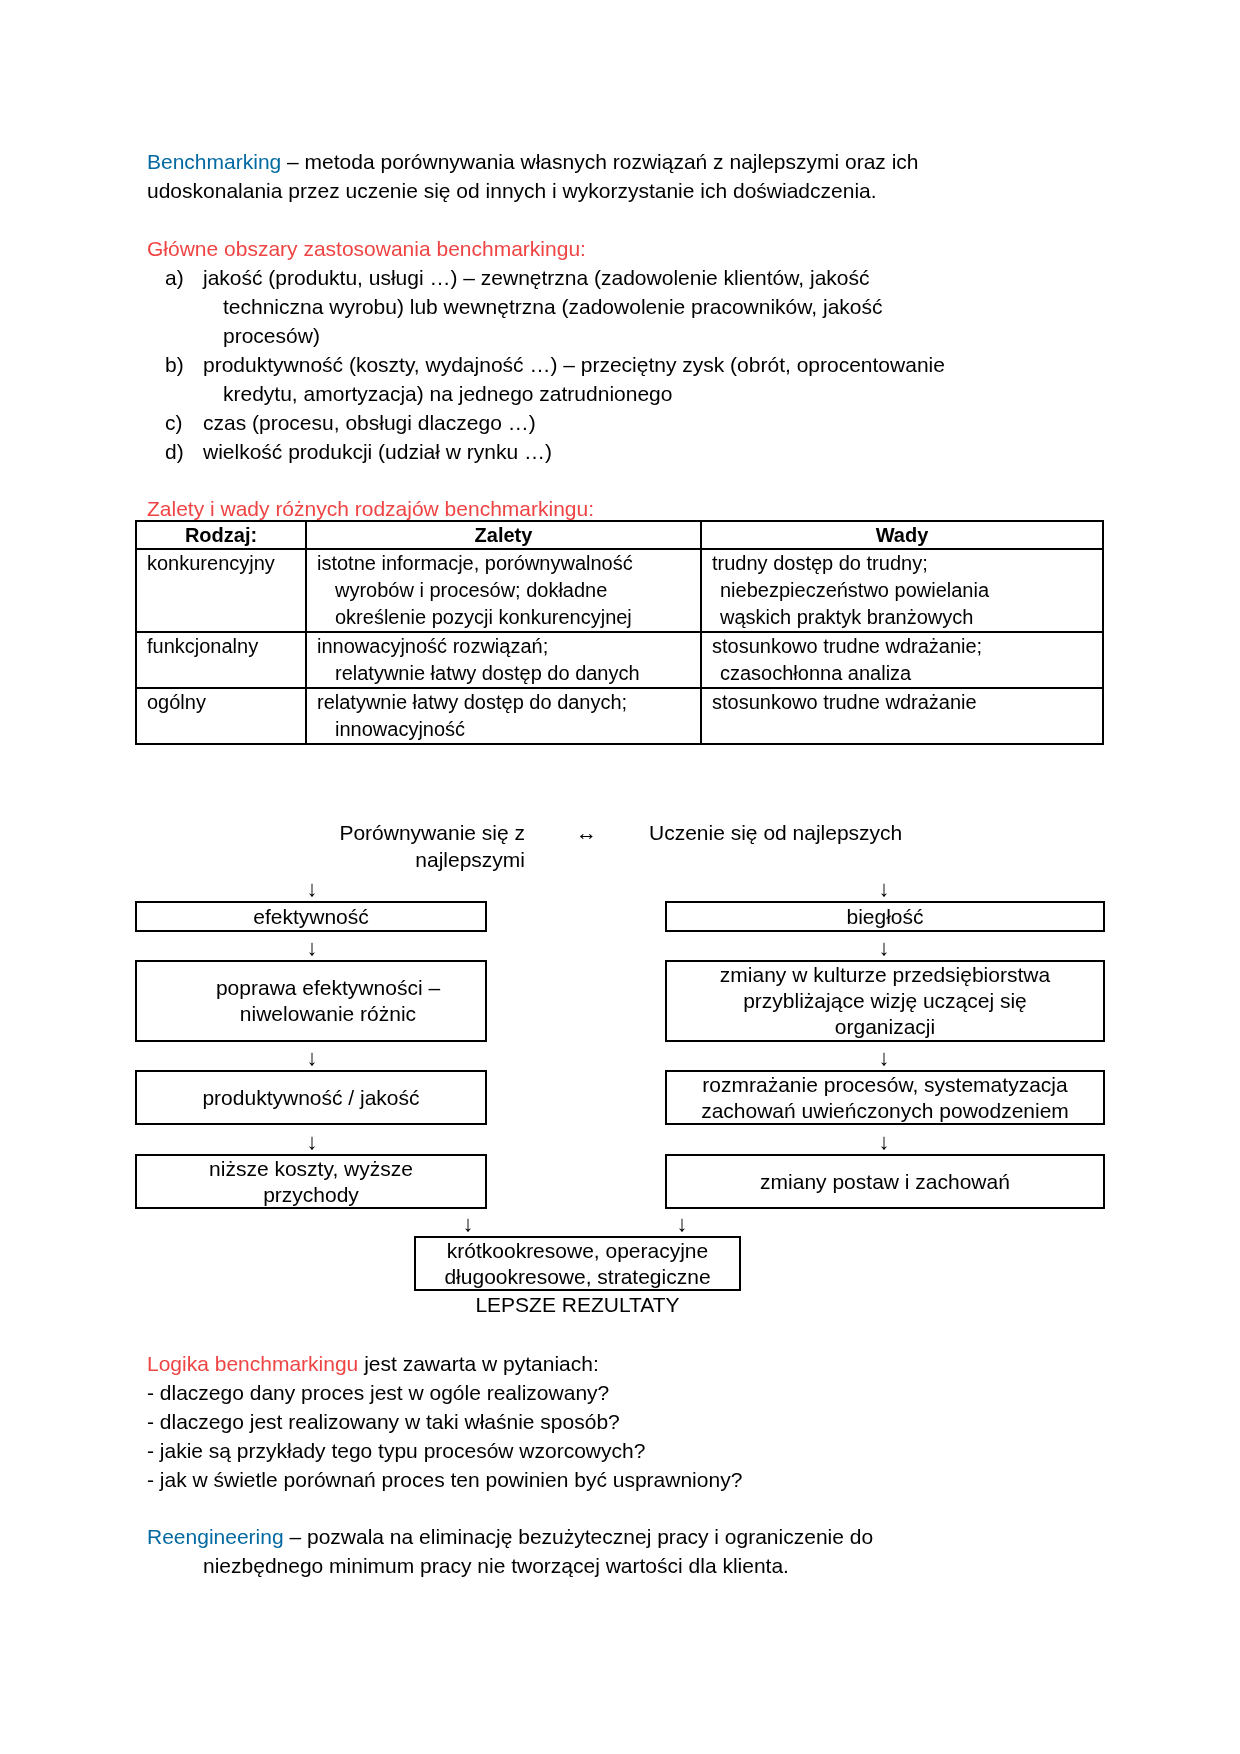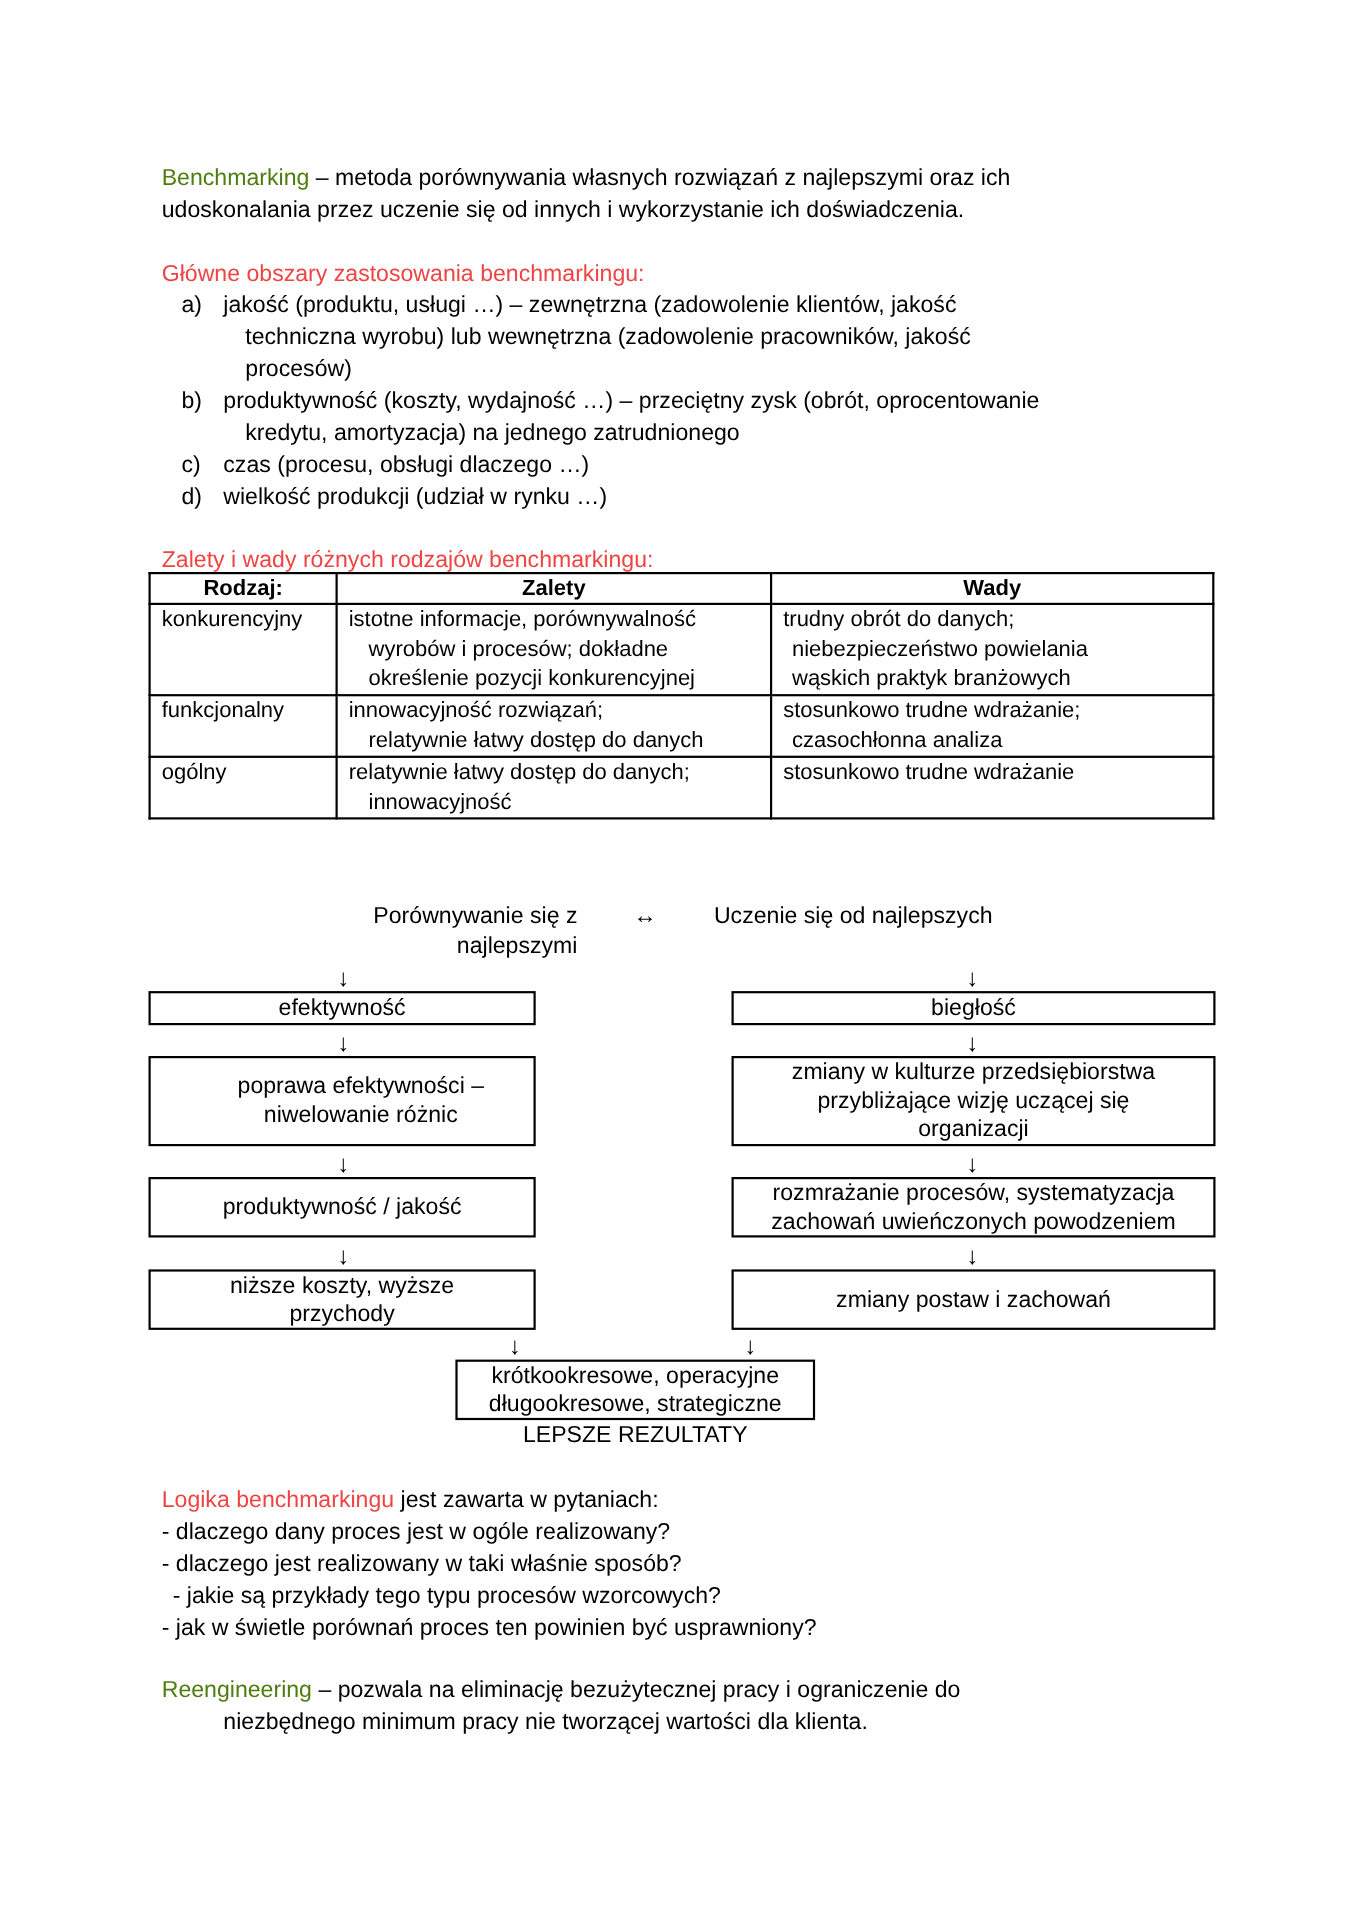--- a/index.html
+++ b/index.html
@@ -1,19 +1,19 @@
 <!DOCTYPE html>
 <html><head>
 <meta charset="utf-8">
 <style>
   html, body { margin: 0; padding: 0; background: #ffffff; }
   body { width: 1240px; height: 1754px; position: relative; overflow: hidden;
          font-family: "Liberation Sans", sans-serif; font-size: 21px; color: #000; }
   .line { position: absolute; white-space: nowrap; line-height: 29px; }
-  .green { color: #4d7c0f; }
+  .green { color: #0369a1; }
   .blue { color: #ef4444; }
   
   #tbl { position: absolute; left: 135px; top: 520px; width: 969px; border-collapse: collapse; font-size: 20px; }
   #tbl td, #tbl th { border: 2px solid #000; vertical-align: top; padding: 0 10px; line-height: 27px; }
   #tbl th { font-weight: bold; text-align: center; line-height: 26px; }
   #tbl td .cont { padding-left: 18px; display: block; }
   #tbl td.wady .cont { padding-left: 8px; }
   
   .box { position: absolute; border: 2px solid #000; box-sizing: border-box; display: flex;
          align-items: center; justify-content: center; text-align: center; line-height: 26px; font-size: 21px; }
@@ -56,21 +56,21 @@
     <tr>
       <th>Rodzaj:</th>
       <th>Zalety</th>
       <th>Wady</th>
     </tr>
   </thead>
   <tbody>
     <tr>
       <td>konkurencyjny</td>
       <td><span>istotne informacje, porównywalność</span><span class="cont">wyrobów i procesów; dokładne</span><span class="cont">określenie pozycji konkurencyjnej</span></td>
-      <td class="wady"><span>trudny obrót do danych;</span><span class="cont">niebezpieczeństwo powielania</span><span class="cont">wąskich praktyk branżowych</span></td>
+      <td class="wady"><span>trudny dostęp do trudny;</span><span class="cont">niebezpieczeństwo powielania</span><span class="cont">wąskich praktyk branżowych</span></td>
     </tr>
     <tr>
       <td>funkcjonalny</td>
       <td><span>innowacyjność rozwiązań;</span><span class="cont">relatywnie łatwy dostęp do danych</span></td>
       <td class="wady"><span>stosunkowo trudne wdrażanie;</span><span class="cont">czasochłonna analiza</span></td>
     </tr>
     <tr>
       <td>ogólny</td>
       <td><span>relatywnie łatwy dostęp do danych;</span><span class="cont">innowacyjność</span></td>
       <td class="wady"><span>stosunkowo trudne wdrażanie</span></td>
@@ -151,19 +151,19 @@
       </div>
   </div>
   <div class="line" style="left:414px; top:1290px; width:327px; text-align:center;">LEPSZE REZULTATY</div>
 </div>
 
 <div class="line" style="left:147px; top:1349px;">
   <span class="blue">Logika benchmarkingu</span><span> jest zawarta w pytaniach:</span>
 </div>
 <div class="line" style="left:147px; top:1378px;">- dlaczego dany proces jest w ogóle realizowany?</div>
 <div class="line" style="left:147px; top:1407px;">- dlaczego jest realizowany w taki właśnie sposób?</div>
-<div class="line" style="left:157px; top:1436px;">- jakie są przykłady tego typu procesów wzorcowych?</div>
+<div class="line" style="left:147px; top:1436px;">- jakie są przykłady tego typu procesów wzorcowych?</div>
 <div class="line" style="left:147px; top:1465px;">- jak w świetle porównań proces ten powinien być usprawniony?</div>
 
 <div class="line" style="left:147px; top:1522px;">
   <span class="green">Reengineering</span><span> – pozwala na eliminację bezużytecznej pracy i ograniczenie do</span>
 </div>
 <div class="line" style="left:203px; top:1551px;">niezbędnego minimum pracy nie tworzącej wartości dla klienta.</div>
 
 </body></html>

